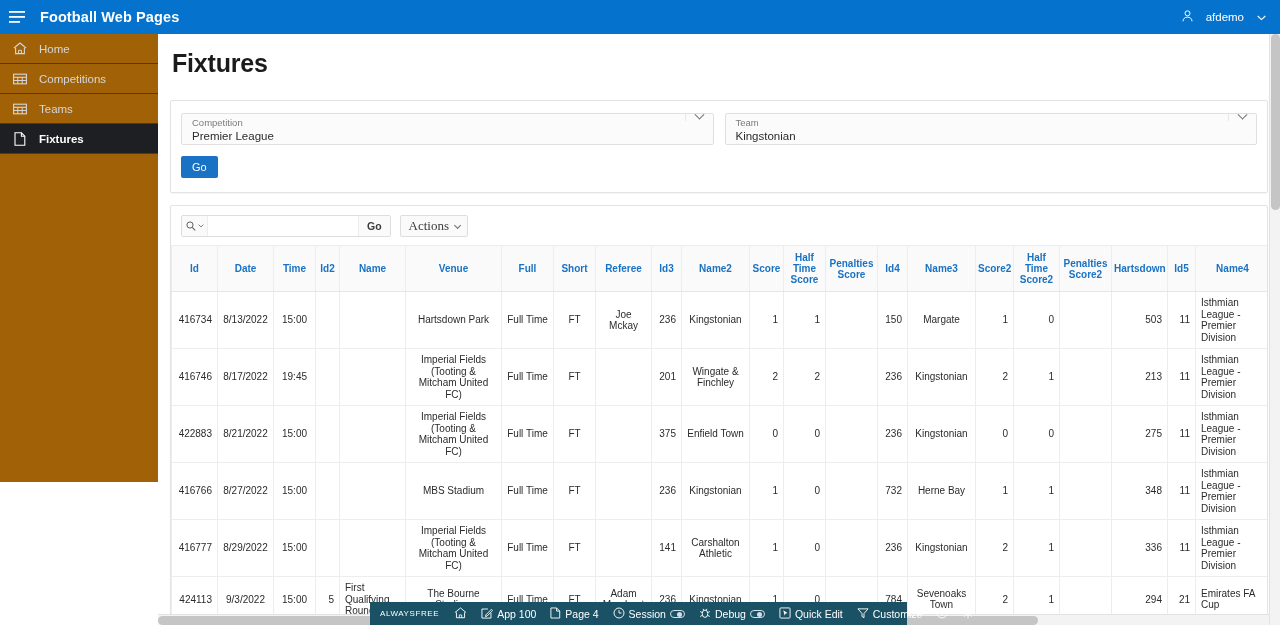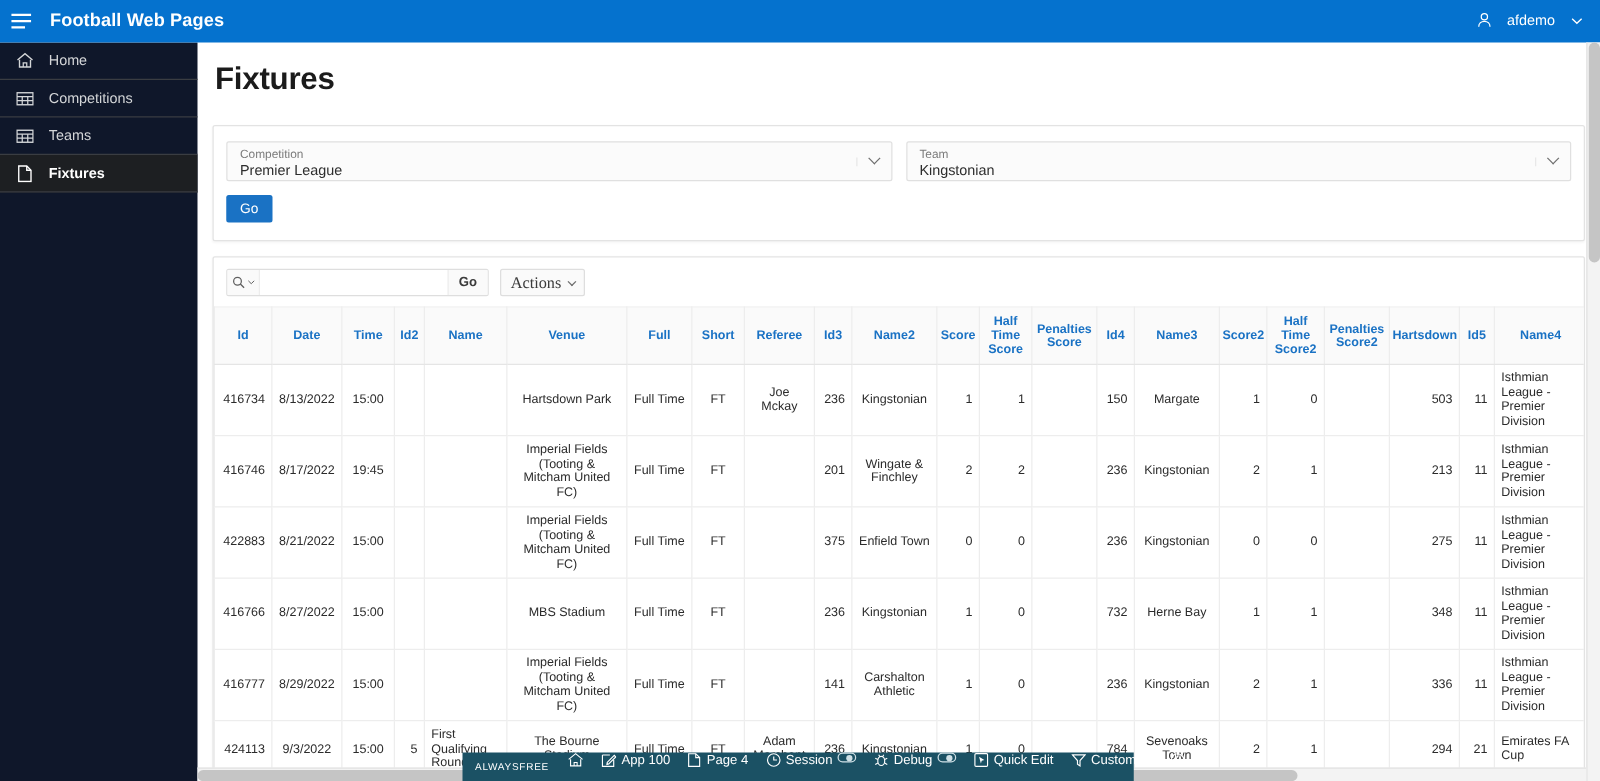--- a/index.html
+++ b/index.html
@@ -40,22 +40,22 @@
     gap: 13px;
     font-size: 11.5px;
     padding-right: 14px;
     cursor: pointer;
   }
   #topbar-right .uname { white-space: nowrap; }
 
   
   #sidebar {
     position: absolute; top: 34px; left: 0;
-    width: 158px; height: 591px;
-    background: #0f172a;
+    width: 158px; height: 448px;
+    background: #a16207;
     z-index: 30;
   }
   .nav-item {
     height: 30px;
     display: flex; align-items: center;
     padding-left: 10px;
     color: #d4d6d8;
     font-size: 11.5px;
     border-bottom: 1px solid #3a3d42;
     cursor: pointer;
@@ -123,21 +123,21 @@
   .region-title { font-size: 12.5px; font-weight: bold; color: #1b1b1b; }
 
   .region-body { padding: 12px 10px 14px 10px; }
   .field-row { display: flex; gap: 11px; }
   .lov {
     flex: 1;
     height: 32px;
     background: #fbfbfb;
     border: 1px solid #e0e0e0;
     border-radius: 2px;
-    display: flex; align-items: center;
+    display: flex; align-items: flex-start;
     cursor: pointer;
     position: relative;
   }
   .lov-inner {
     flex: 1;
     padding: 3px 0 0 10px;
     display: flex; flex-direction: column; justify-content: center;
     overflow: hidden;
   }
   .lov-label { font-size: 9.5px; color: #7b7b7b; line-height: 12px; }
@@ -265,21 +265,21 @@
     height: 23px;
     width: 537px;
     background: #1b5164;
     display: flex; align-items: center;
     color: #ffffff;
     font-size: 10.5px;
     z-index: 60;
     padding: 0 4px;
   }
   .dev-item {
-    display: flex; gap: 4px;
+    display: flex; align-items: center; gap: 4px;
     padding: 0 7px;
     height: 23px;
     cursor: pointer;
     white-space: nowrap;
   }
   .dev-brand {
     font-size: 8px;
     letter-spacing: .6px;
     padding: 0 8px 0 6px;
     cursor: default;

